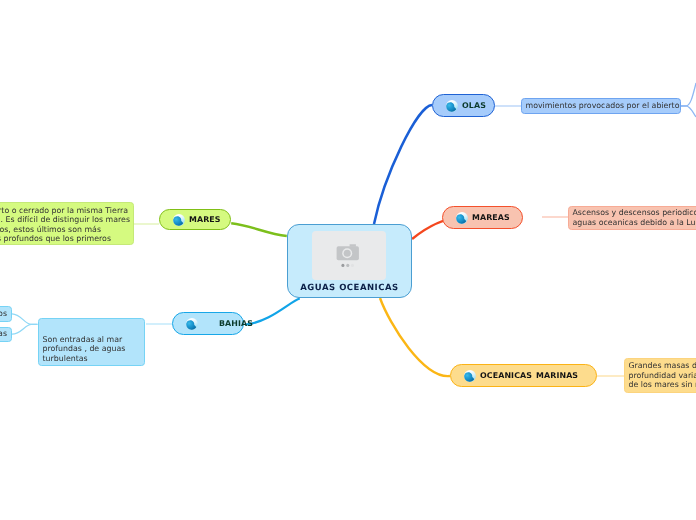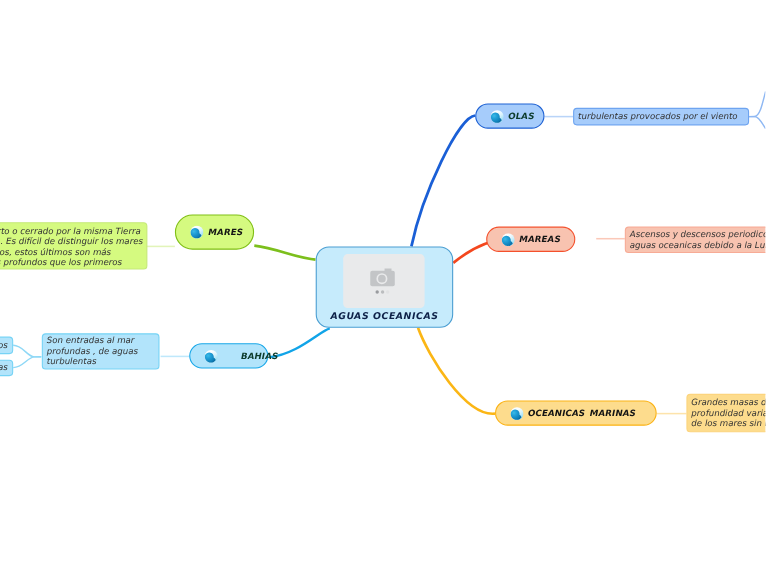--- a/index.html
+++ b/index.html
@@ -1,21 +1,21 @@
 <!DOCTYPE html>
 <html><head>
 <meta charset="utf-8">
 <title>Mind map</title>
 <style>
   html,body{margin:0;padding:0;background:#ffffff;}
   body{width:696px;height:520px;overflow:hidden;
        font-family:"DejaVu Sans",sans-serif;-webkit-font-smoothing:antialiased;-moz-osx-font-smoothing:grayscale;text-rendering:geometricPrecision;}
   #canvas{position:relative;width:696px;height:520px;overflow:hidden;background:#fff;}
   svg#links{position:absolute;left:0;top:0;width:696px;height:520px;pointer-events:none;}
-  .node{position:absolute;box-sizing:border-box;display:flex;align-items:center;font-style:italic;}
+  .node{position:absolute;box-sizing:border-box;display:flex;align-items:center;}
 
   
   #central{
     left:287px;top:224px;width:125px;height:74px;
     border:1.6px solid #4a9ed2;border-radius:12px;background:#c6ebfc;
     flex-direction:column;justify-content:flex-start;
   }
   #central .imgph{
     width:74px;height:49.5px;margin-top:5.5px;margin-right:2px;background:#e9eaeb;border-radius:4px;
     display:block;position:relative;overflow:hidden;
@@ -53,31 +53,31 @@
   .l-cyan  {background:#b2e4fb;border-color:#76d3f5;}
   .l-amber {background:#fddc8d;border-color:#fcd47e;}
 
   
   #n-olas       {left:432px;top:94px;width:63px;height:23px;}
   #d-olas       {left:520.5px;top:97.5px;width:160px;height:16px;}
 
   #n-mareas     {left:442px;top:206px;width:81px;height:23px;}
   #d-mareas     {left:567.5px;top:205.5px;width:160px;height:24.5px;}
 
-  #n-mares      {left:159px;top:195px;width:72px;height:32px;justify-content:space-between;}
+  #n-mares      {left:159px;top:209px;width:72px;height:21px;}
   #d-mares      {left:-301px;top:201.5px;width:435px;height:43.5px;padding:0;}
   #d-mares .lines{position:absolute;right:5px;top:3px;width:500px;}
   #d-mares .ln{position:absolute;right:0;white-space:pre;text-align:left;}
   #d-mares .ln:nth-child(1){top:0px;   margin-right:0px;}
   #d-mares .ln:nth-child(2){top:9.5px;margin-right:-2px;}
   #d-mares .ln:nth-child(3){top:19px;  margin-right:27px;}
   #d-mares .ln:nth-child(4){top:28.5px;margin-right:17px;}
 
   #n-bahias     {left:172px;top:312px;width:72px;height:23px;gap:21px;}
-  #d-bahias     {left:37.5px;top:303px;width:107px;height:33px;}
+  #d-bahias     {left:37.5px;top:318px;width:107px;height:48px;align-items:flex-end;}
   #s-bahias-1   {left:-75px;top:306px;width:87px;height:15.5px;}
   #s-bahias-1 span{position:absolute;right:4px;}
   #s-bahias-2   {left:-75px;top:326.5px;width:87px;height:15px;}
   #s-bahias-2 span{position:absolute;right:4px;}
 
   #n-corrientes {left:450px;top:364px;width:147px;height:23px;}
   #d-corrientes {left:623.5px;top:358px;width:160px;height:35px;}
 </style>
 </head>
 <body>
@@ -141,21 +141,21 @@
   </div>
 
   <div class="node pill c-blue" id="n-olas">
     <svg class="emoji" viewBox="2 2 20 20">
         <circle cx="12" cy="12" r="9.8" fill="url(#wfoam)"></circle>
         <path d="M2.9 9.8 C4.6 6.3 8.9 4.9 12.3 6.7 C14.9 8.1 16.3 11.0 15.8 13.8 C17.2 14.7 18.3 16.0 18.9 17.5 C17.2 20.0 14.3 21.5 11.3 21.4 C6.1 21.2 2.2 16.9 2.3 11.8 C2.33 11.1 2.55 10.4 2.9 9.8 Z" fill="url(#wbody)"></path>
       </svg>
     <span>OLAS</span>
   </div>
   <div class="node leaf l-blue" id="d-olas">
-    <span>turbulentas provocados por el viento</span>
+    <span>movimientos provocados por el abierto</span>
   </div>
 
   <div class="node pill c-salmon" id="n-mareas">
     <svg class="emoji" viewBox="2 2 20 20">
         <circle cx="12" cy="12" r="9.8" fill="url(#wfoam)"></circle>
         <path d="M2.9 9.8 C4.6 6.3 8.9 4.9 12.3 6.7 C14.9 8.1 16.3 11.0 15.8 13.8 C17.2 14.7 18.3 16.0 18.9 17.5 C17.2 20.0 14.3 21.5 11.3 21.4 C6.1 21.2 2.2 16.9 2.3 11.8 C2.33 11.1 2.55 10.4 2.9 9.8 Z" fill="url(#wbody)"></path>
       </svg>
     <span>MAREAS</span>
   </div>
   <div class="node leaf l-salmon" id="d-mareas">

